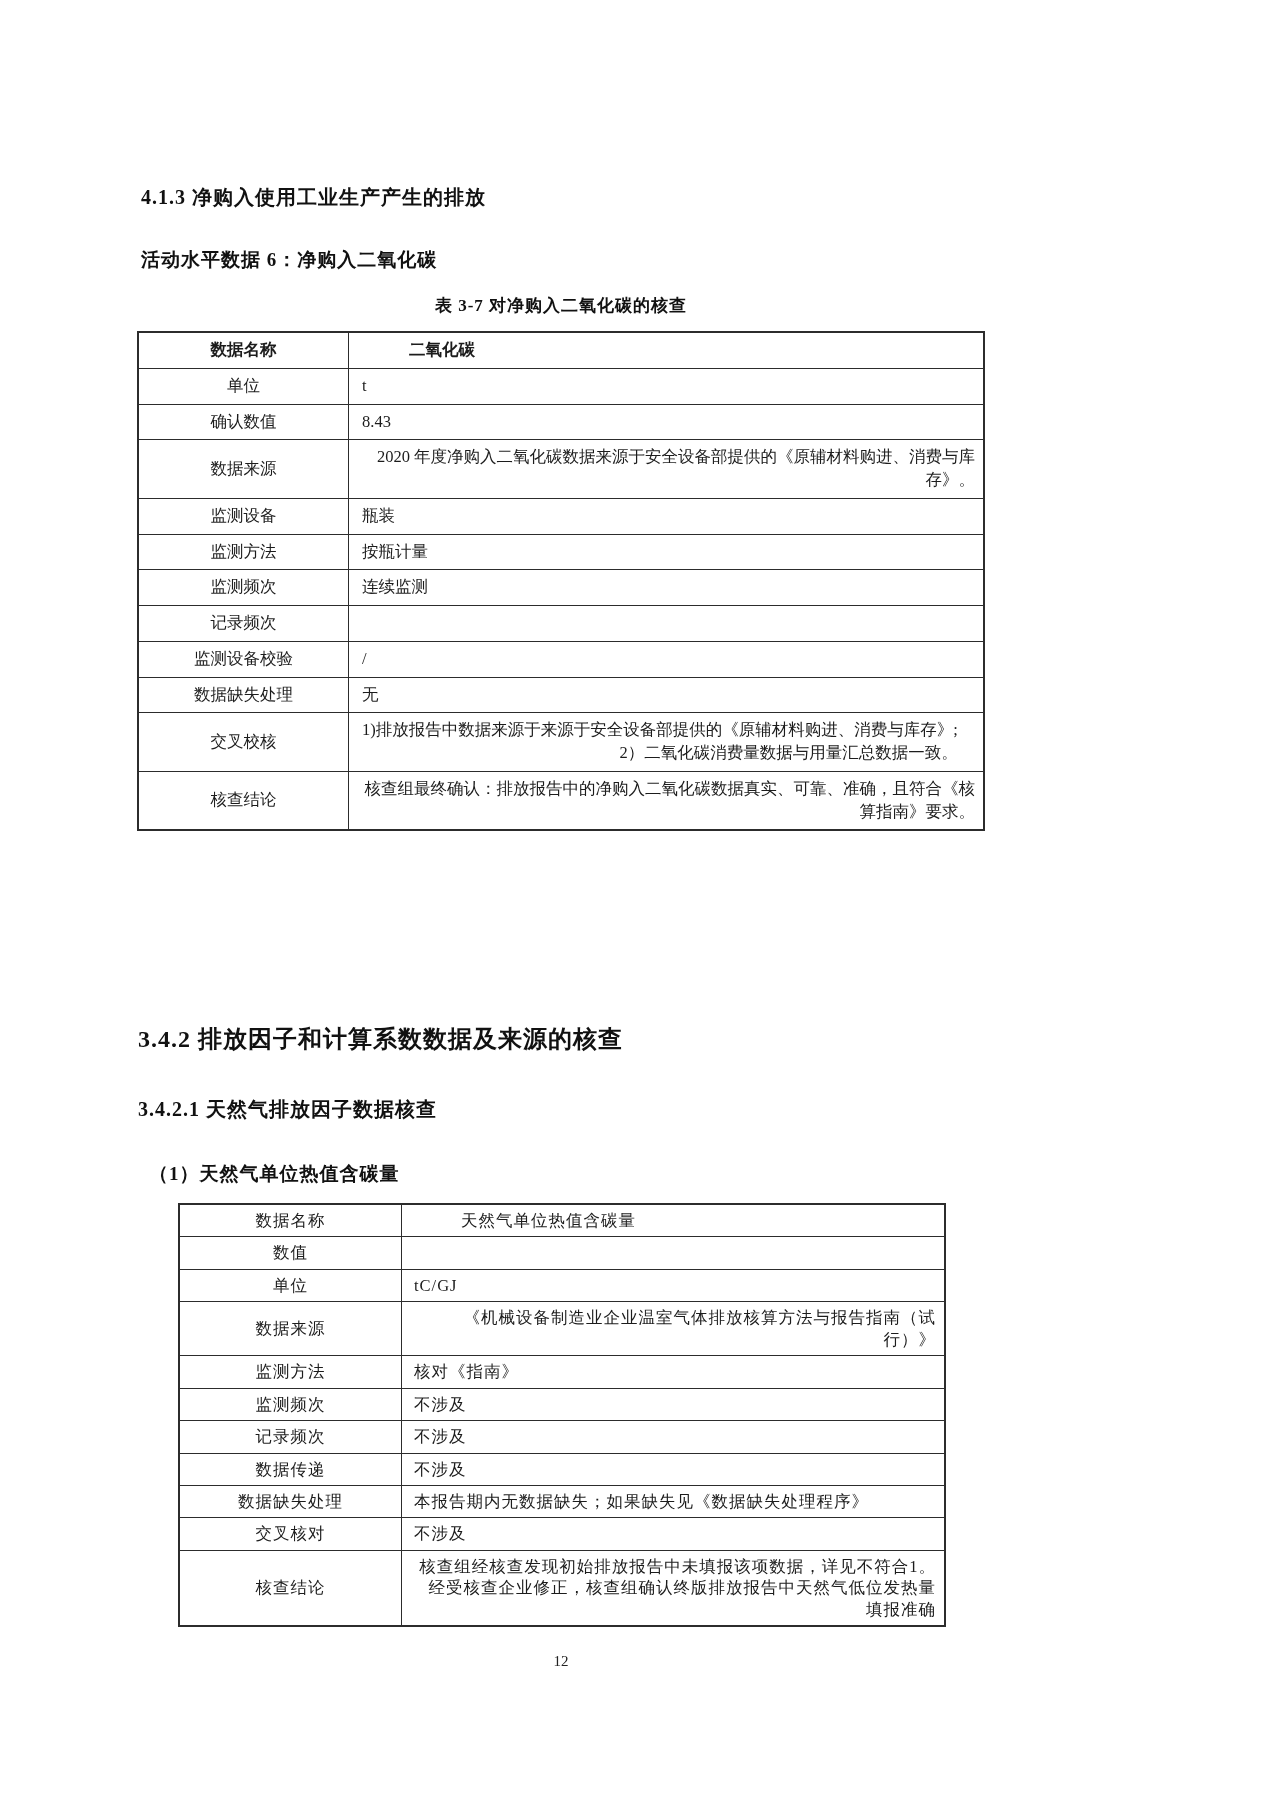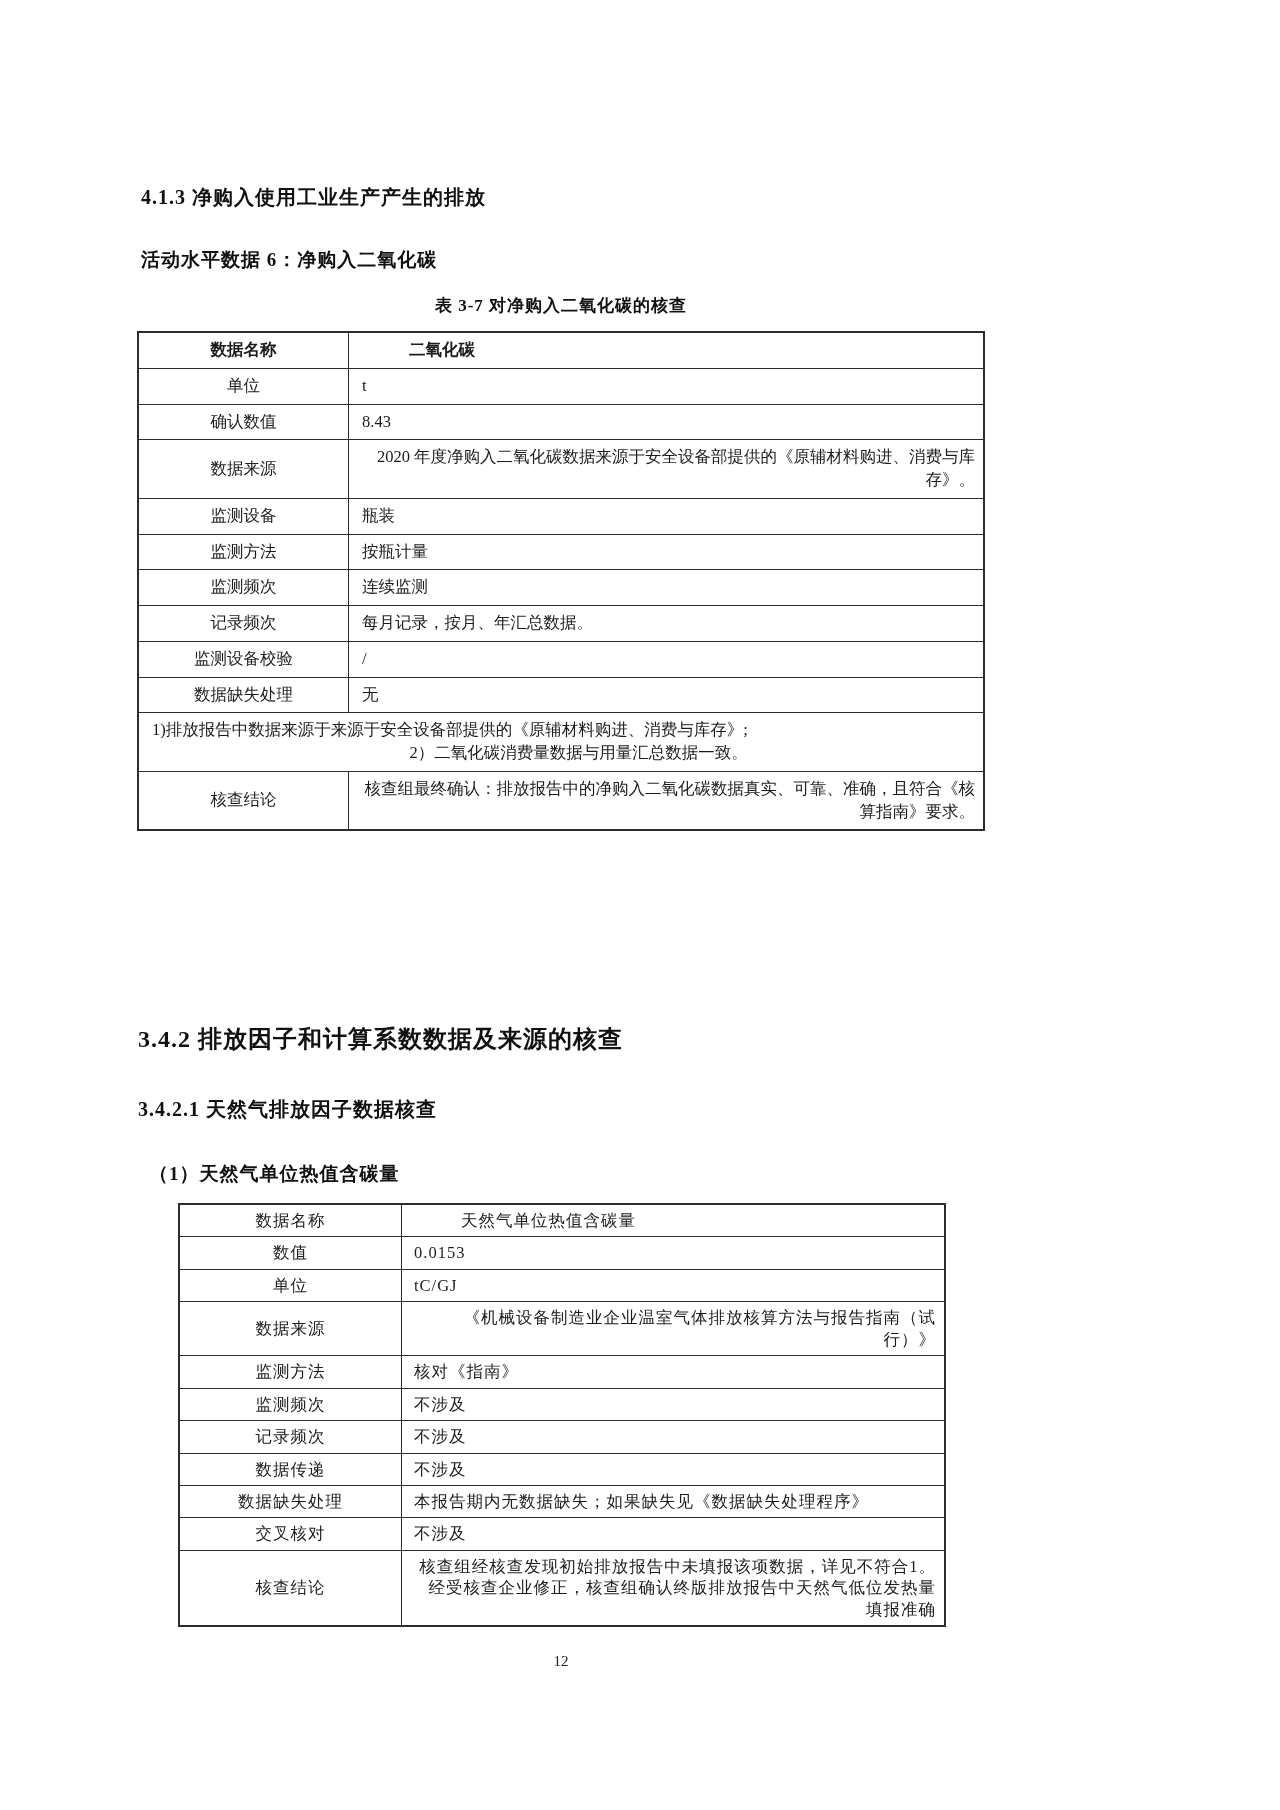--- a/index.html
+++ b/index.html
@@ -73,52 +73,51 @@
     <div class="vrow">
       <div class="vlabel">监测方法</div>
       <div class="vvalue">按瓶计量</div>
     </div>
     <div class="vrow">
       <div class="vlabel">监测频次</div>
       <div class="vvalue">连续监测</div>
     </div>
     <div class="vrow">
       <div class="vlabel">记录频次</div>
-      <div class="vvalue">每月记录，按月、年汇总数据。</div>
     </div>
     <div class="vrow">
       <div class="vlabel">监测设备校验</div>
       <div class="vvalue">/</div>
     </div>
     <div class="vrow">
       <div class="vlabel">数据缺失处理</div>
       <div class="vvalue">无</div>
     </div>
     <div class="vrow">
+      <div class="vlabel">交叉校核</div>
       <div class="vvalue">1)排放报告中数据来源于来源于安全设备部提供的《原辅材料购进、消费与库存》;
 2）二氧化碳消费量数据与用量汇总数据一致。</div>
     </div>
     <div class="vrow">
       <div class="vlabel">核查结论</div>
       <div class="vvalue">核查组最终确认：排放报告中的净购入二氧化碳数据真实、可靠、准确，且符合《核算指南》要求。</div>
     </div>
   </div>
 
   <div class="h342">3.4.2 排放因子和计算系数数据及来源的核查</div>
   <div class="h3421">3.4.2.1 天然气排放因子数据核查</div>
   <div class="item1">（1）天然气单位热值含碳量</div>
 
   <div class="vtable table2">
     <div class="vrow">
       <div class="vlabel">数据名称</div>
       <div class="vvalue">天然气单位热值含碳量</div>
     </div>
     <div class="vrow">
       <div class="vlabel">数值</div>
-      <div class="vvalue">0.0153</div>
     </div>
     <div class="vrow">
       <div class="vlabel">单位</div>
       <div class="vvalue">tC/GJ</div>
     </div>
     <div class="vrow">
       <div class="vlabel">数据来源</div>
       <div class="vvalue">《机械设备制造业企业温室气体排放核算方法与报告指南（试行）》</div>
     </div>
     <div class="vrow">

